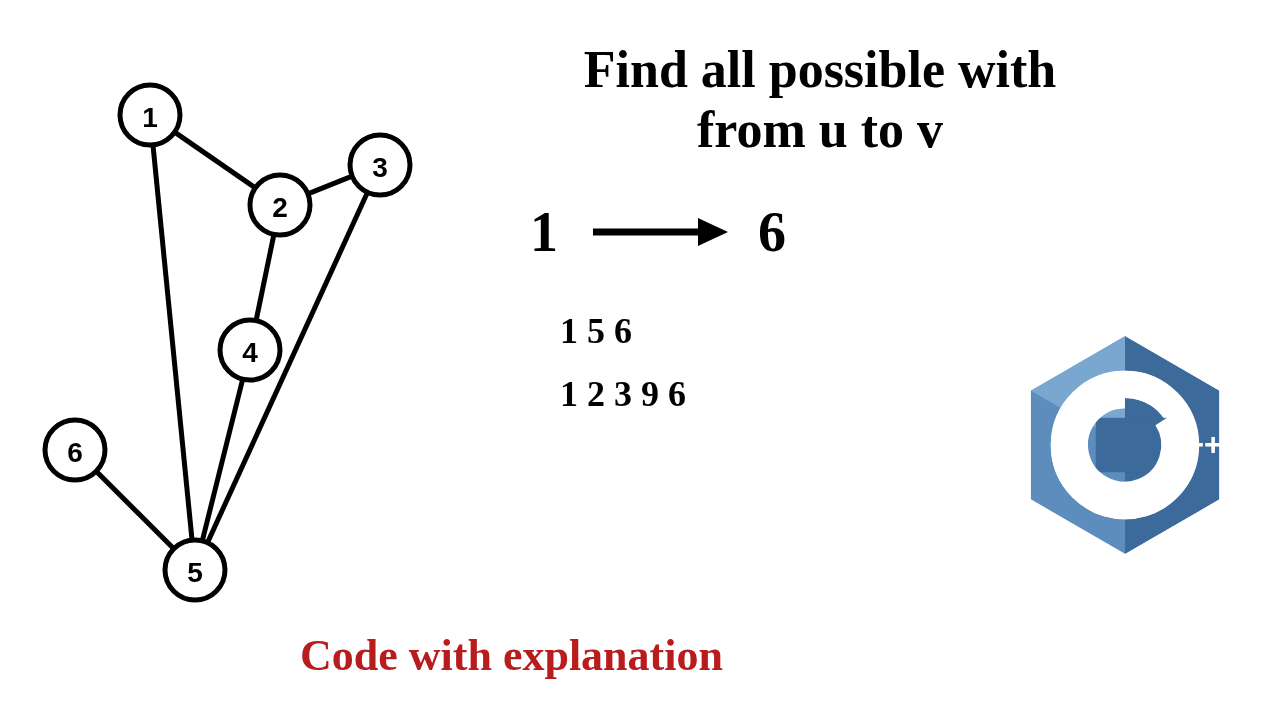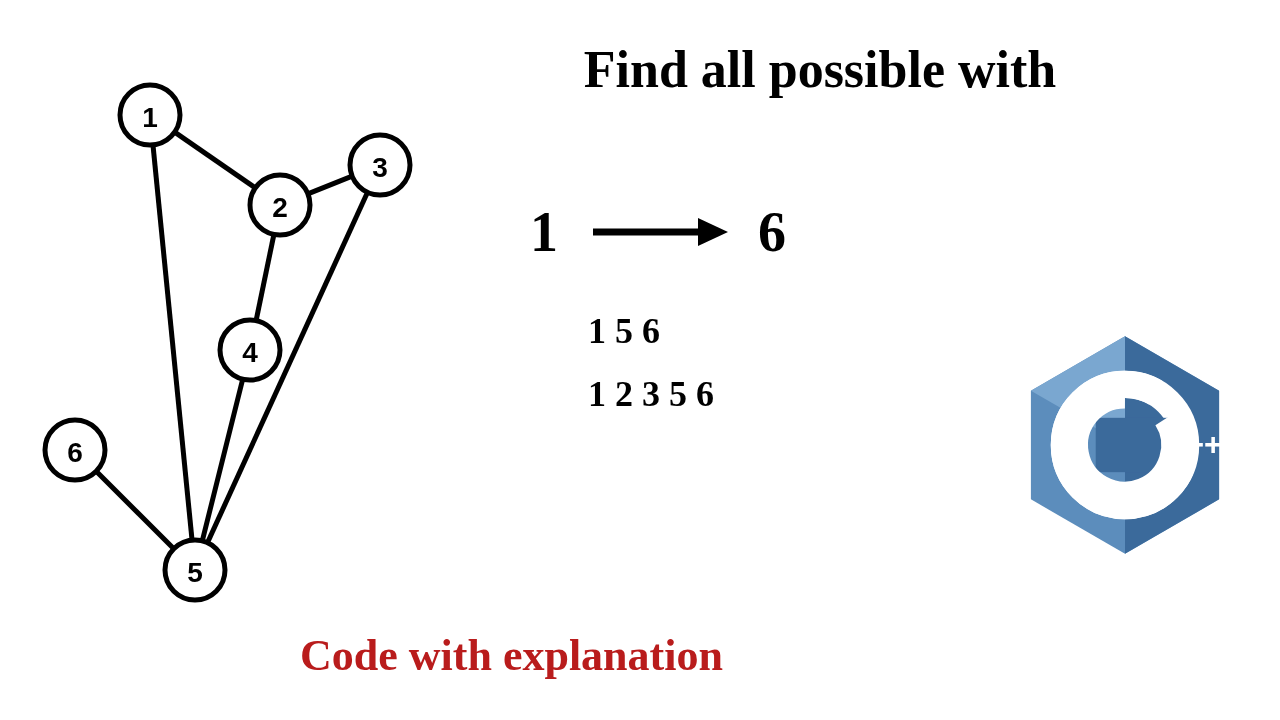--- a/index.html
+++ b/index.html
@@ -46,21 +46,21 @@
   }
   .paths {
     position: absolute;
     left: 560px;
     top: 300px;
     font-size: 36px;
     font-weight: bold;
     color: #000;
     line-height: 1.75;
   }
-  .paths div { white-space: pre; margin-left: 28px; }
+  .paths div { white-space: pre; }
   .footer-text {
     position: absolute;
     left: 300px;
     top: 630px;
     font-size: 44px;
     font-weight: bold;
     color: #b91c1c;
   }
   .cpp-logo {
     position: absolute;
@@ -100,34 +100,35 @@
       <text x="230" y="292" class="node-label">4</text>
       <circle cx="175" cy="510" r="30" fill="#fff" stroke="#000" stroke-width="5"></circle>
       <text x="175" y="512" class="node-label">5</text>
       <circle cx="55" cy="390" r="30" fill="#fff" stroke="#000" stroke-width="5"></circle>
       <text x="55" y="392" class="node-label">6</text>
     </svg>
 </div>
 
 <div class="title">
   <span>Find all possible with</span><br>
+  <span>from u to v</span>
 </div>
 
 <div class="source-dest">
   <span>1</span>
   <svg class="arrow-svg" viewBox="0 0 140 40">
     <line x1="5" y1="20" x2="115" y2="20" stroke="#000" stroke-width="7"></line>
     <polygon points="110,6 140,20 110,34" fill="#000"></polygon>
   </svg>
   <span>6</span>
 </div>
 
 <div class="paths">
   <div>1 5 6</div>
-  <div>1 2 3 5 6</div>
+  <div>1 2 3 9 6</div>
 </div>
 
 <div class="footer-text">Code with explanation</div>
 
 <div class="cpp-logo">
   <svg viewBox="0 0 200 220" width="210" height="230">
     <polygon points="100,6 190,58 190,162 100,214 10,162 10,58" fill="#5c8dbc"></polygon>
     <polygon points="100,6 190,58 190,162 100,214 100,110" fill="#3b6a9b"></polygon>
     <polygon points="100,6 100,110 10,58" fill="#7aa7d0"></polygon>
     <circle cx="100" cy="110" r="58" fill="none" stroke="#ffffff" stroke-width="26"></circle>

